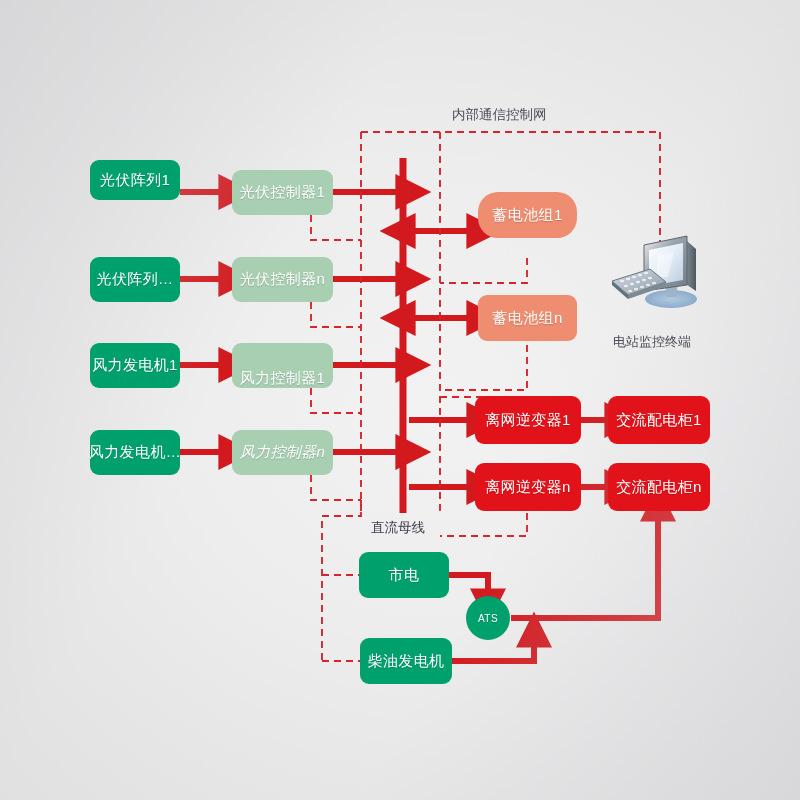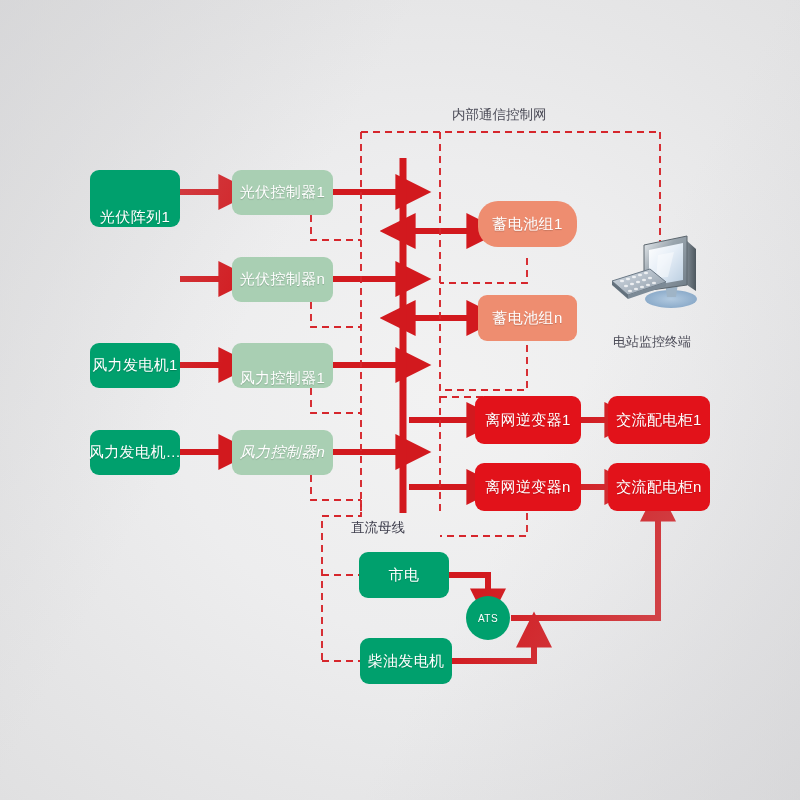--- a/index.html
+++ b/index.html
@@ -126,22 +126,25 @@
       <path d="M440,132 L440,516"></path>
       <path d="M527,258 L527,283 L440,283"></path>
       <path d="M527,345 L527,390 L440,390"></path>
       <path d="M527,513 L527,536 L440,536"></path>
       <path d="M440,397 L527,397"></path>
 
       <path d="M660,132 L660,243"></path>
     </g>
   </svg>
 
-  <div class="node src" style="left:90px;  top:170px; width:90px;  height:57px;align-items:flex-end;">
+  <div class="node src" style="left:90px;  top:160px; width:90px;  height:40px;">
       <span>光伏阵列1</span>
+    </div>
+  <div class="node src" style="left:90px;  top:257px; width:90px;  height:45px;">
+      <span>光伏阵列…</span>
     </div>
   <div class="node src" style="left:90px;  top:343px; width:90px;  height:45px;">
       <span>风力发电机1</span>
     </div>
   <div class="node src" style="left:90px;  top:430px; width:90px;  height:45px;">
       <span>风力发电机…</span>
     </div>
 
   <div class="node ctrl" style="left:232px; top:170px; width:101px; height:45px;">
       <span>光伏控制器1</span>
@@ -149,21 +152,21 @@
   <div class="node ctrl" style="left:232px; top:257px; width:101px; height:45px;">
       <span>光伏控制器n</span>
     </div>
   <div class="node ctrl" style="left:232px; top:343px; width:101px; height:45px;align-items:flex-end;">
       <span>风力控制器1</span>
     </div>
   <div class="node ctrl" style="left:232px; top:430px; width:101px; height:45px;font-style:italic;">
       <span>风力控制器n</span>
     </div>
 
-  <div class="node batt" style="left:478px; top:201px; width:99px;  height:46px;border-radius:20px;">
+  <div class="node batt" style="left:478px; top:192px; width:99px;  height:46px;border-radius:20px;">
       <span>蓄电池组1</span>
     </div>
   <div class="node batt" style="left:478px; top:295px; width:99px;  height:46px;">
       <span>蓄电池组n</span>
     </div>
 
   <div class="node inv" style="left:475px; top:396px; width:106px; height:48px;">
       <span>离网逆变器1</span>
     </div>
   <div class="node inv" style="left:475px; top:463px; width:106px; height:48px;">
@@ -182,21 +185,21 @@
     </div>
   <div class="node src" style="left:360px; top:638px; width:92px;  height:46px;">
       <span>柴油发电机</span>
     </div>
 
   <div class="node ats" style="left:466px; top:596px; width:44px;  height:44px;">
       <span>ATS</span>
     </div>
 
   <div class="lbl net" style="left:452px; top:106px;">内部通信控制网</div>
-  <div class="lbl bus" style="left:351px; top:519px;text-align:right;">直流母线</div>
+  <div class="lbl bus" style="left:371px; top:519px;text-align:right;">直流母线</div>
   <div class="lbl term" style="left:613px; top:333px;">电站监控终端</div>
 
   <div class="monitor" style="left:608px; top:233px; width:110px; height:95px;">
     <svg width="110" height="95" viewBox="0 0 110 95">
       <defs>
         <linearGradient id="gScreen" x1="0" y1="0" x2="1" y2="1">
           <stop offset="0%" stop-color="#ffffff"></stop>
           <stop offset="45%" stop-color="#e6eef7"></stop>
           <stop offset="100%" stop-color="#b9cde0"></stop>
         </linearGradient>

